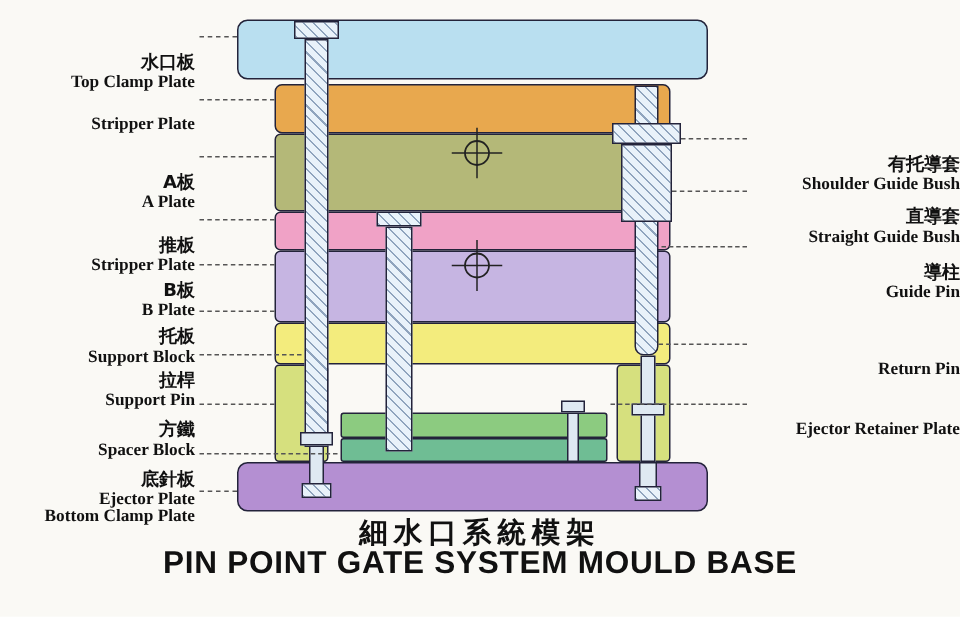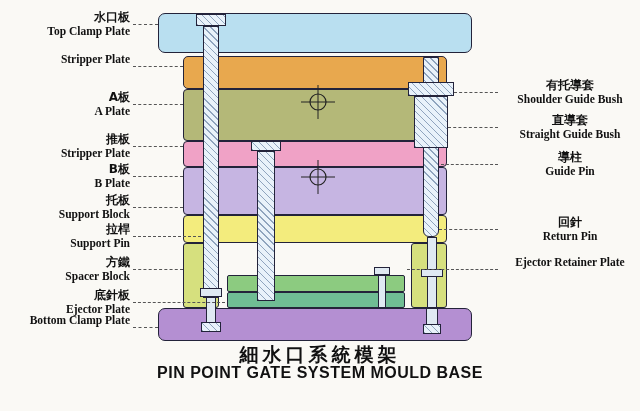--- a/index.html
+++ b/index.html
@@ -9,32 +9,32 @@
   }
   .plate{position:absolute;border:1px solid #23233a;box-sizing:border-box;}
   .pin{
     position:absolute;box-sizing:border-box;border:1px solid #23233a;
     background-color:#e9f2fa;
     background-image:repeating-linear-gradient(45deg,rgba(70,100,140,.55) 0,rgba(70,100,140,.55) 1px,transparent 1px,transparent 5px);
   }
   .solidpart{position:absolute;box-sizing:border-box;border:1px solid #23233a;background:#dfe9f2;}
   .leader{position:absolute;height:0;border-top:1px dashed #555;}
   .cmark{position:absolute;}
-  .lbl{position:absolute;}
+  .lbl{position:absolute;margin-top:24px;}
   .lbl .cn{display:block;font-family:"DejaVu Sans",sans-serif;font-weight:bold;font-size:12px;line-height:14px;}
   .lbl .en{display:block;font-family:"Liberation Serif",serif;font-weight:bold;font-size:11.5px;line-height:14px;}
   .lbl.left{left:0;width:130px;text-align:right;}
-  .lbl.right{left:500px;width:140px;text-align:center;}
+  .lbl.right{left:500px;width:140px;text-align:right;}
   .title-cn{
     position:absolute;top:342px;left:0;width:640px;text-align:center;
     font-family:"DejaVu Sans",sans-serif;font-weight:bold;font-size:19px;letter-spacing:4px;
   }
   .title-en{
     position:absolute;top:364px;left:0;width:640px;text-align:center;
-    font-family:"Liberation Sans",sans-serif;font-weight:bold;font-size:16px;letter-spacing:.5px;
+    font-family:"Liberation Sans",sans-serif;font-weight:bold;font-size:21px;letter-spacing:.5px;
   }
 </style>
 </head>
 <body>
 
 <div class="page">
 
   <div class="plate" style="left:158px;top:13px;width:314px;height:40px;background:#b9dff0;border-radius:7px"></div>
   <div class="plate" style="left:183px;top:56px;width:264px;height:33px;background:#e8a84e;border-radius:5px"></div>
   <div class="plate" style="left:183px;top:89px;width:264px;height:52px;background:#b4b878;border-radius:4px"></div>
@@ -140,21 +140,20 @@
   </div>
   <div class="lbl right" style="top:150px">
     <span class="cn">導柱</span>
     <span class="en">Guide Pin</span>
   </div>
   <div class="lbl right" style="top:113px">
     <span class="cn">直導套</span>
     <span class="en">Straight Guide Bush</span>
   </div>
   <div class="lbl right" style="top:215px">
-    <span class="cn">回針</span>
     <span class="en">Return Pin</span>
   </div>
   <div class="lbl right" style="top:255px">
     <span class="en">Ejector Retainer Plate</span>
   </div>
 
   <div class="title-cn">細水口系統模架</div>
   <div class="title-en">PIN POINT GATE SYSTEM MOULD BASE</div>
 
 </div>

